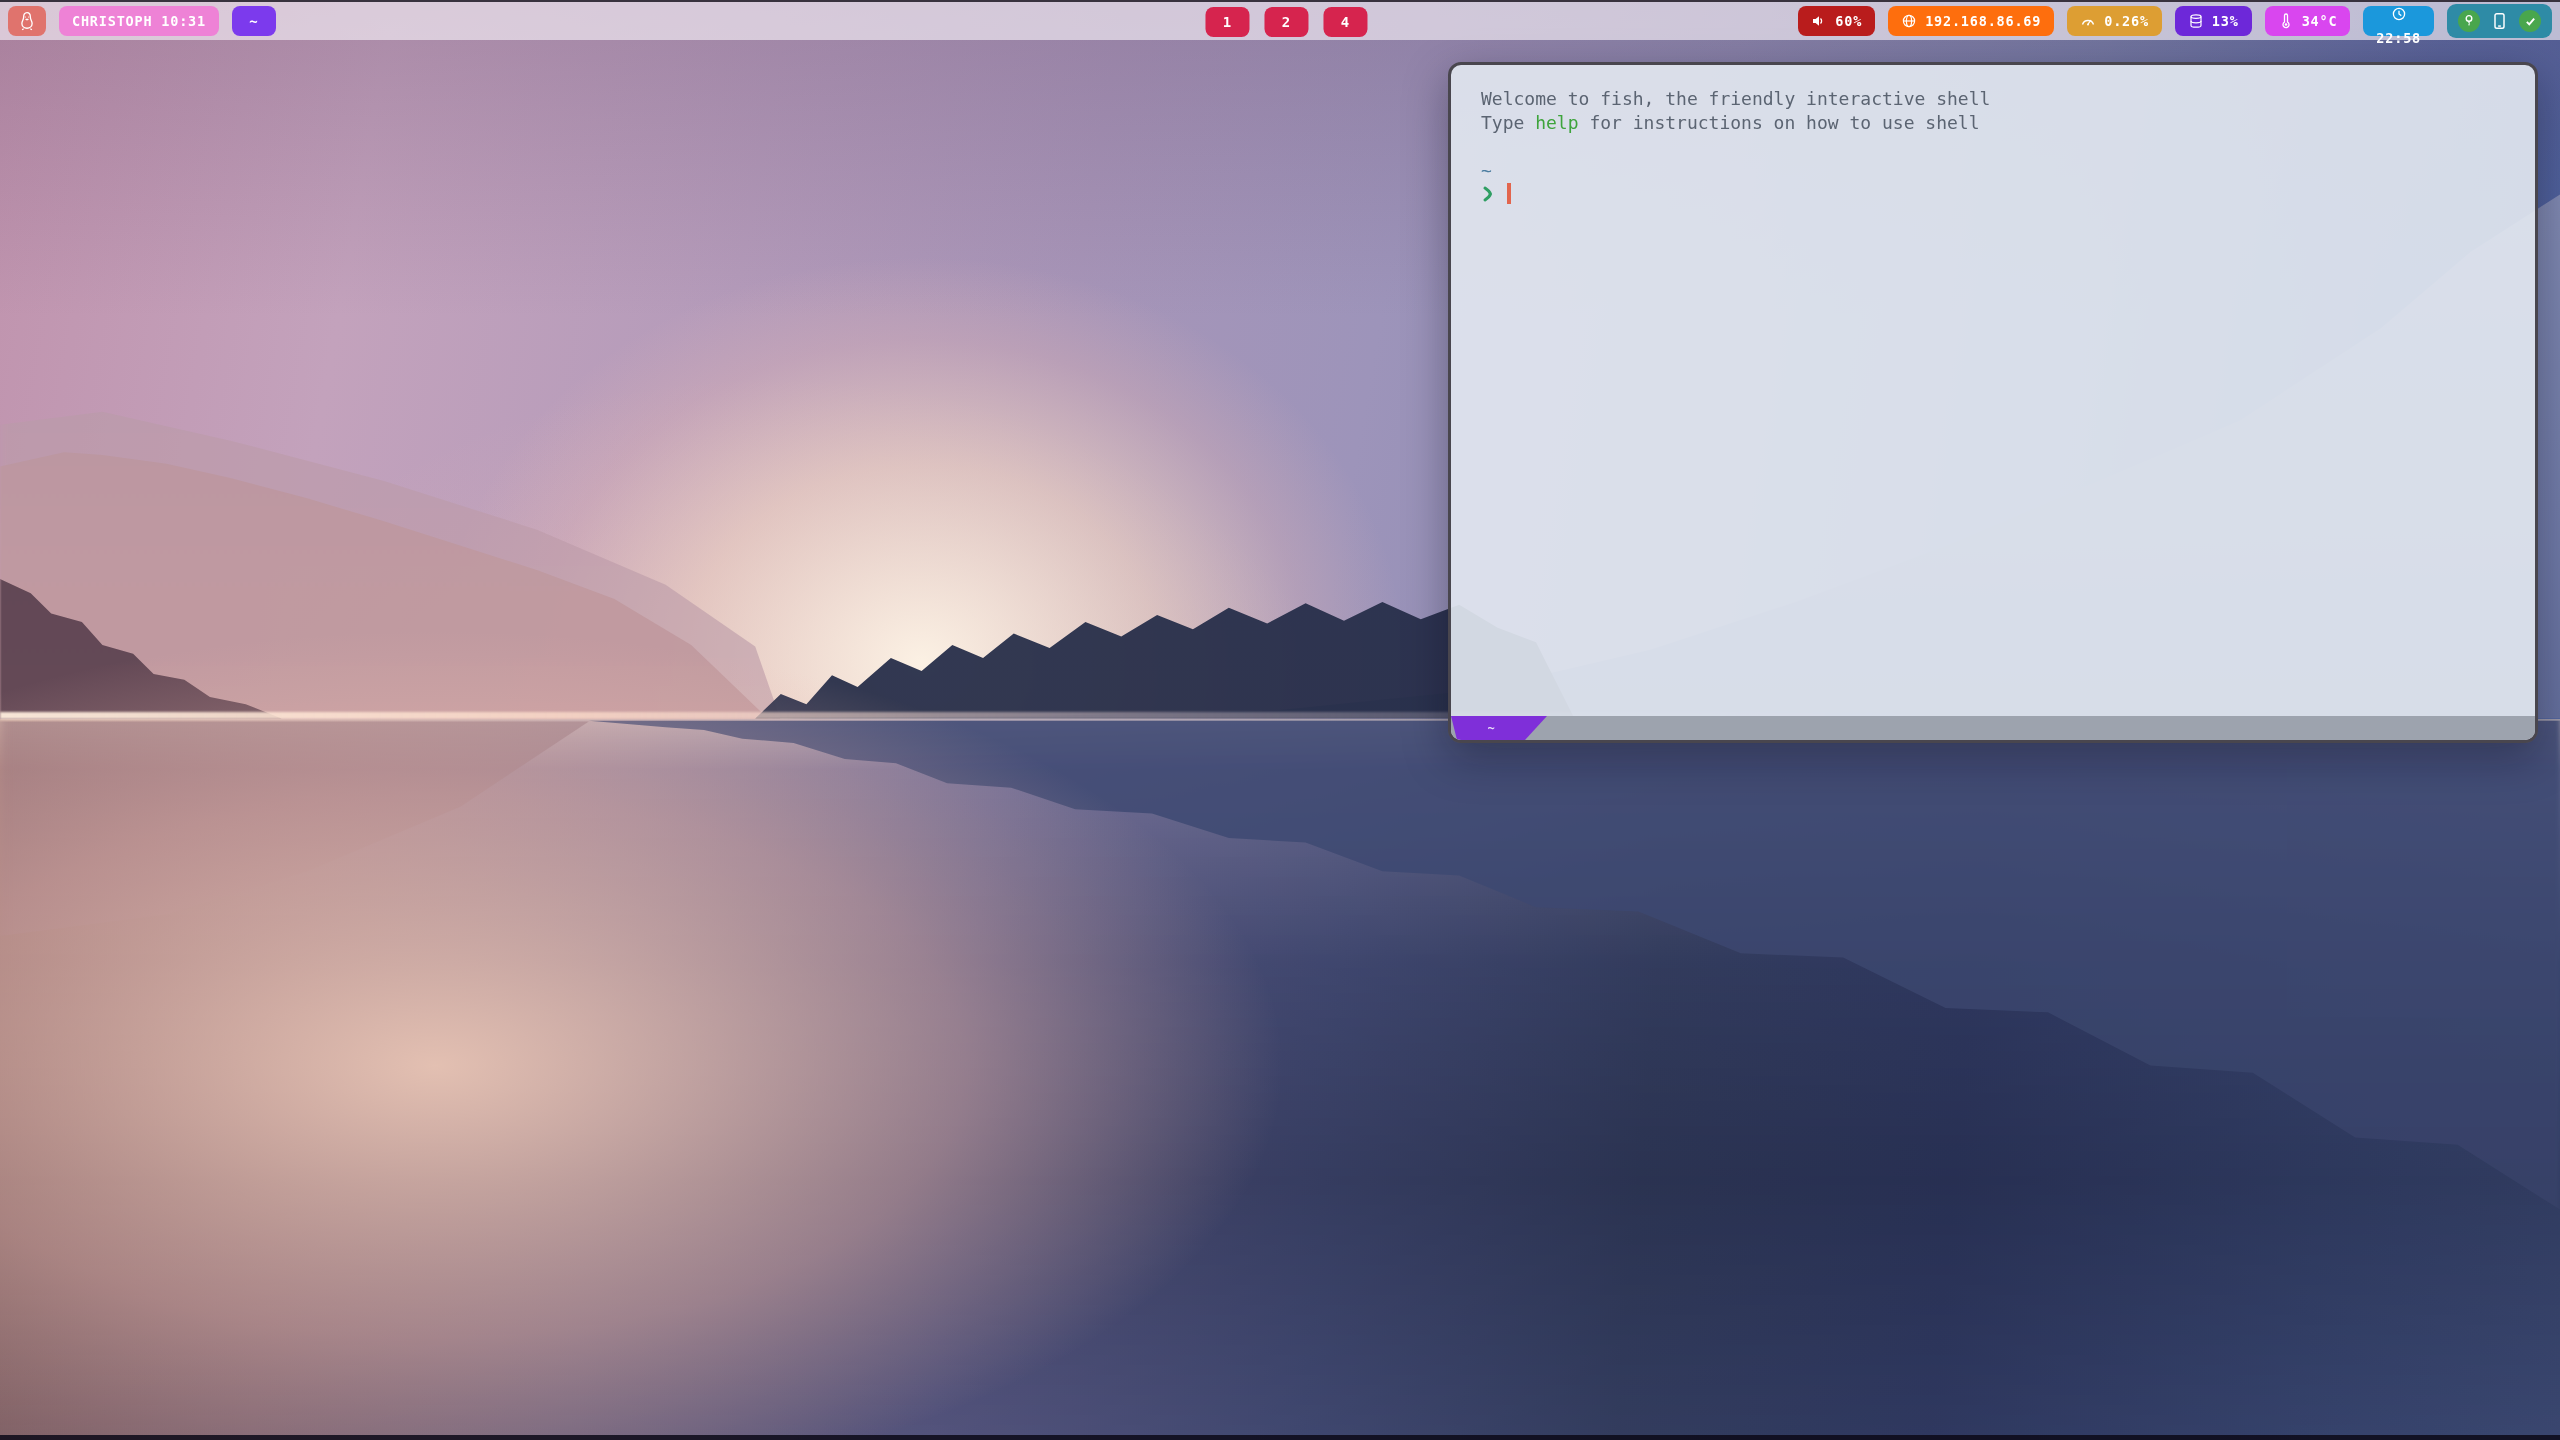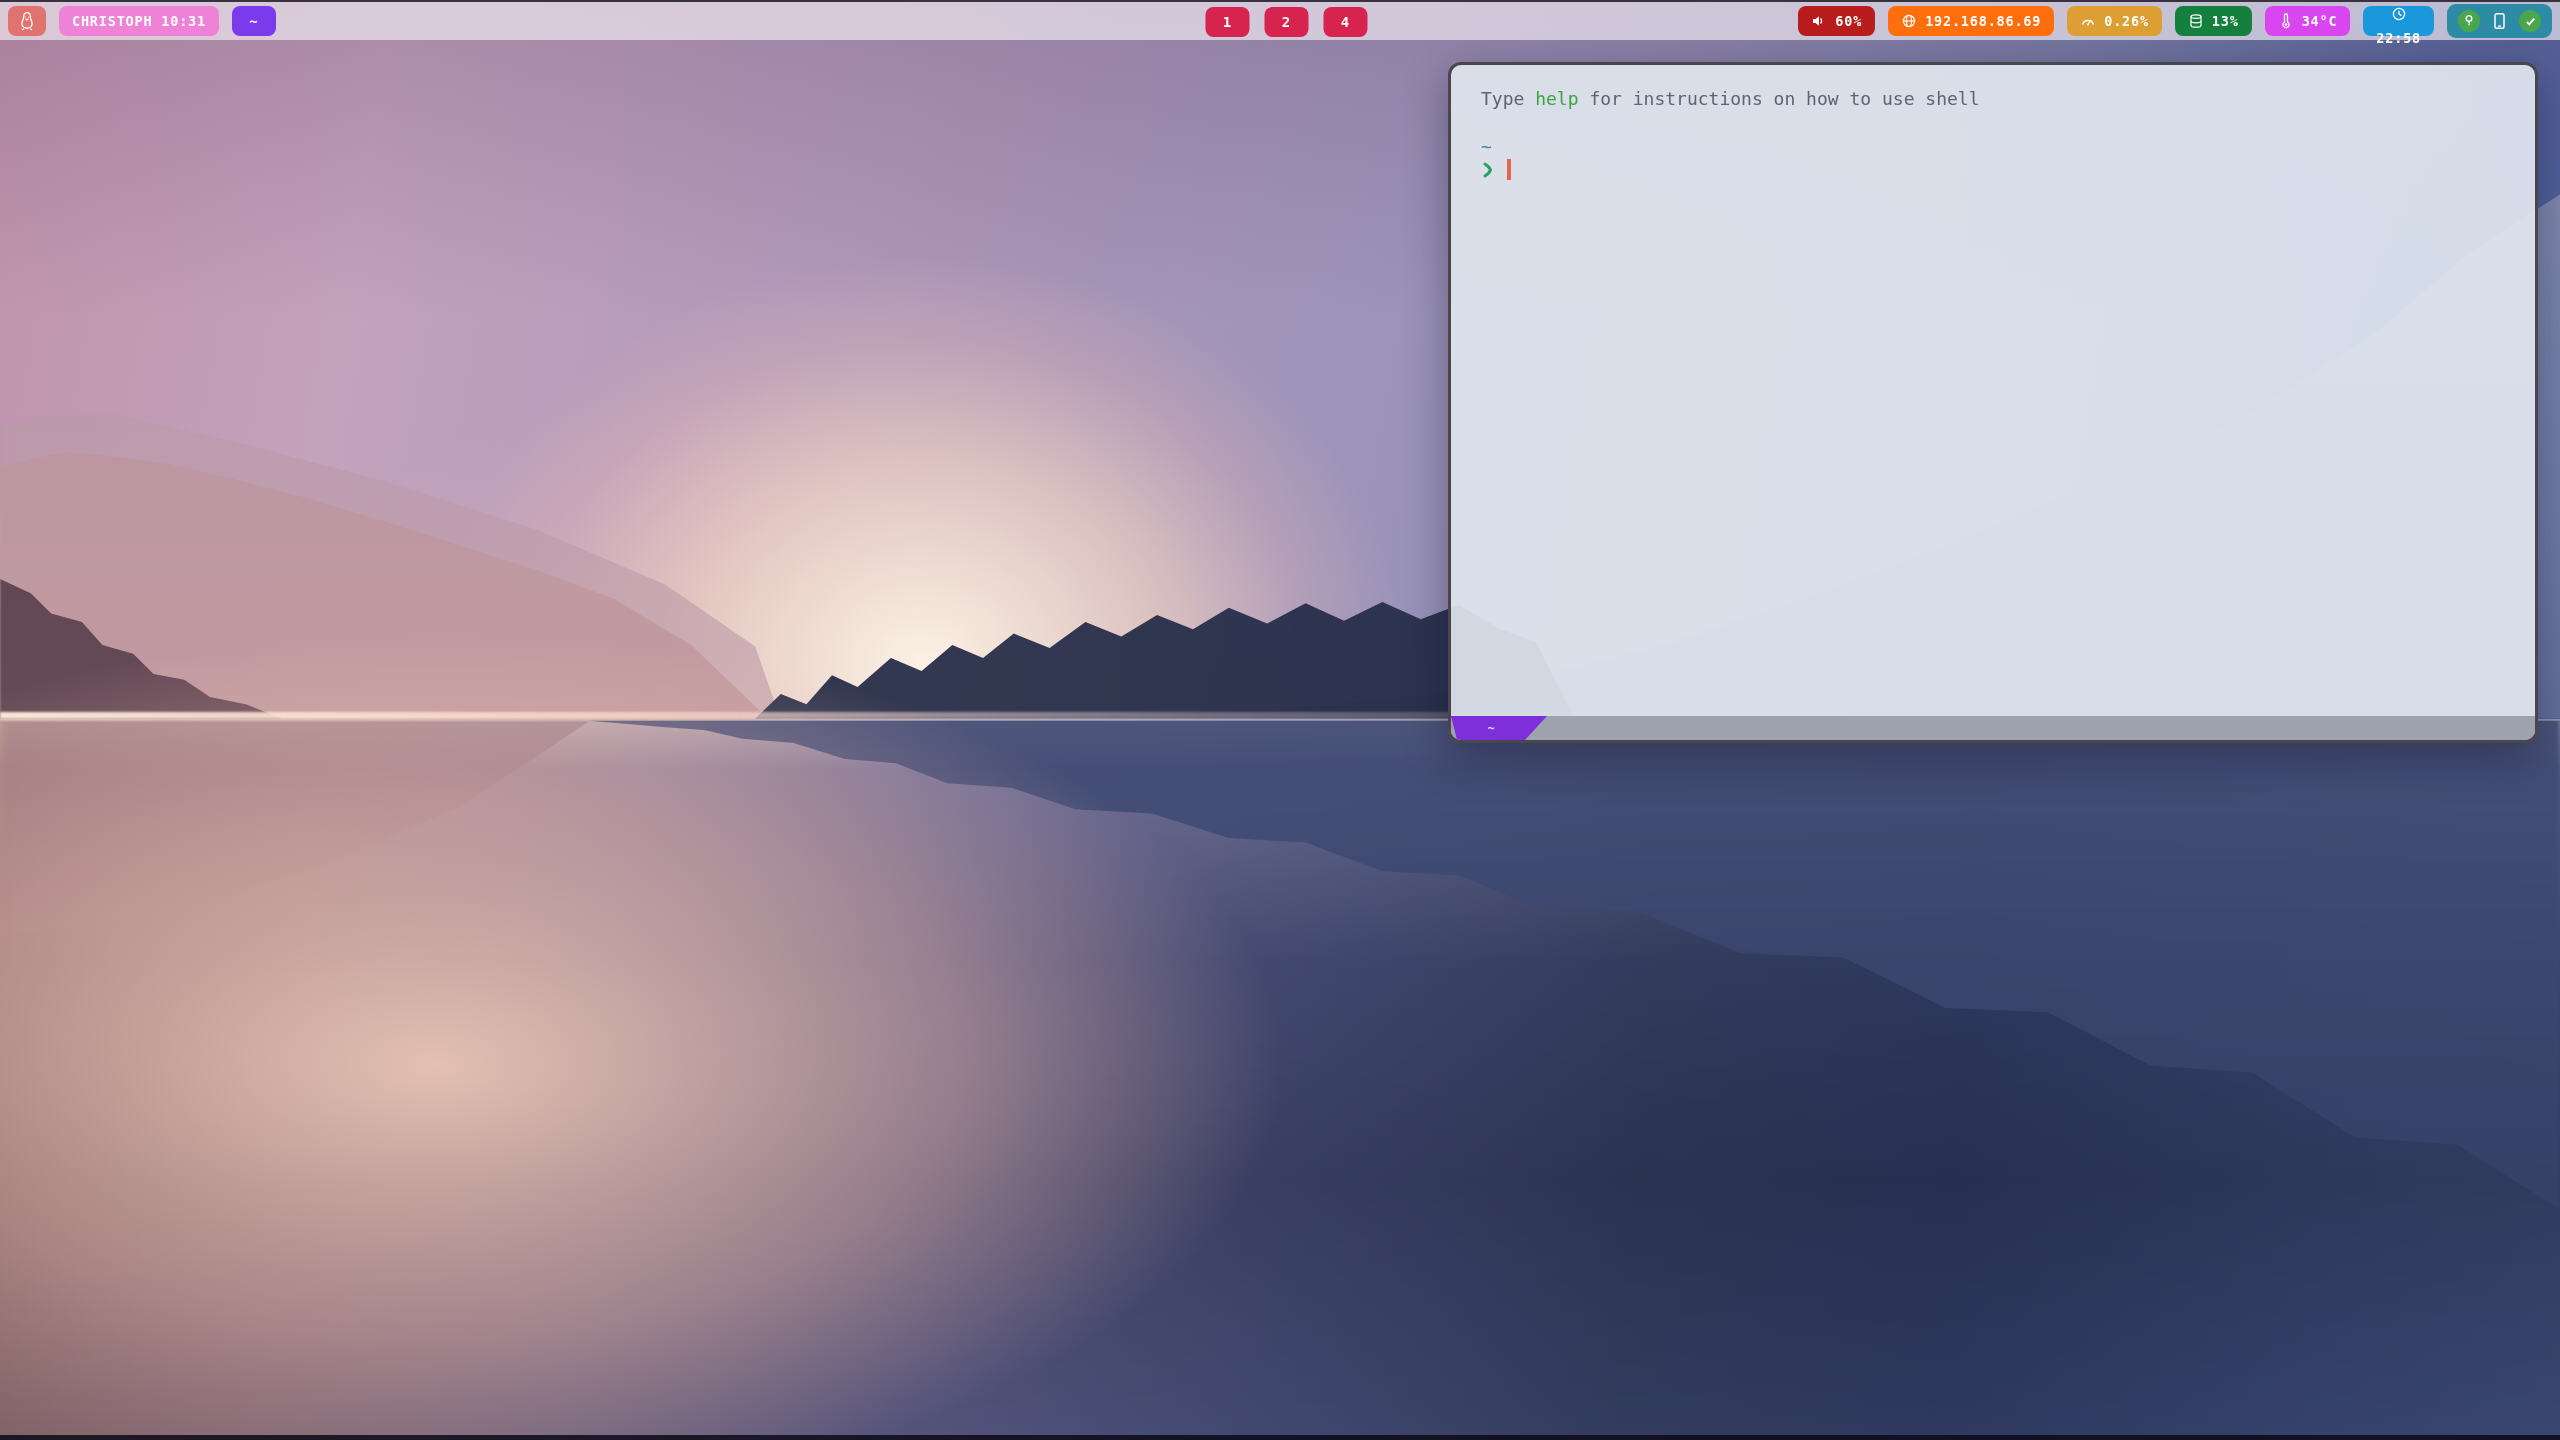--- a/index.html
+++ b/index.html
@@ -223,21 +223,21 @@
       <span>
         <svg width="16" height="16" viewBox="0 0 16 16" fill="none" stroke="#fff" stroke-width="1.4">
           <path d="M2.5 11.5a5.8 5.8 0 0 1 11 0"></path>
           <path d="M8 11.2 L11 7" stroke-width="1.2"></path>
           <circle cx="8" cy="11.4" r="1" fill="#fff" stroke="none"></circle>
         </svg>
       </span>
       <span>0.26%</span>
     </div>
 
-    <div class="badge" style="background-color: #15803d;">
+    <div class="badge" style="background-color: #6d28d9;">
       <span>
         <svg width="16" height="16" viewBox="0 0 16 16" fill="none" stroke="#fff" stroke-width="1.2">
           <ellipse cx="8" cy="3.6" rx="5" ry="1.8"></ellipse>
           <path d="M3 3.6v4.4c0 1 2.2 1.8 5 1.8s5-.8 5-1.8V3.6"></path>
           <path d="M3 8v4.4c0 1 2.2 1.8 5 1.8s5-.8 5-1.8V8"></path>
         </svg>
       </span>
       <span>13%</span>
     </div>
 
@@ -278,20 +278,21 @@
         <svg width="13" height="13" viewBox="0 0 16 16" fill="none" stroke="#fff" stroke-width="2.4">
           <path d="M3.5 8.5 6.5 11.5 12.5 4.5"></path>
         </svg>
       </span>
     </div>
   </div>
 </div>
 
 <div class="terminal">
   <div class="term-content">
+    <div class="term-line">Welcome to fish, the friendly interactive shell</div>
     <div class="term-line"><span>Type </span><span class="term-keyword">help</span><span> for instructions on how to use shell</span></div>
     <div class="term-line">&nbsp;</div>
     <div class="term-line term-path">~</div>
     <div class="term-prompt-row">
       <span class="prompt-chevron">
         <svg width="14" height="20" viewBox="0 0 14 20" fill="none" stroke="#2f9e63" stroke-width="3" stroke-linecap="round" stroke-linejoin="round">
           <path d="M4 4 Q8.5 7 9.5 10 Q8.5 13 4 16"></path>
         </svg>
       </span>
       <span class="cursor"></span>

